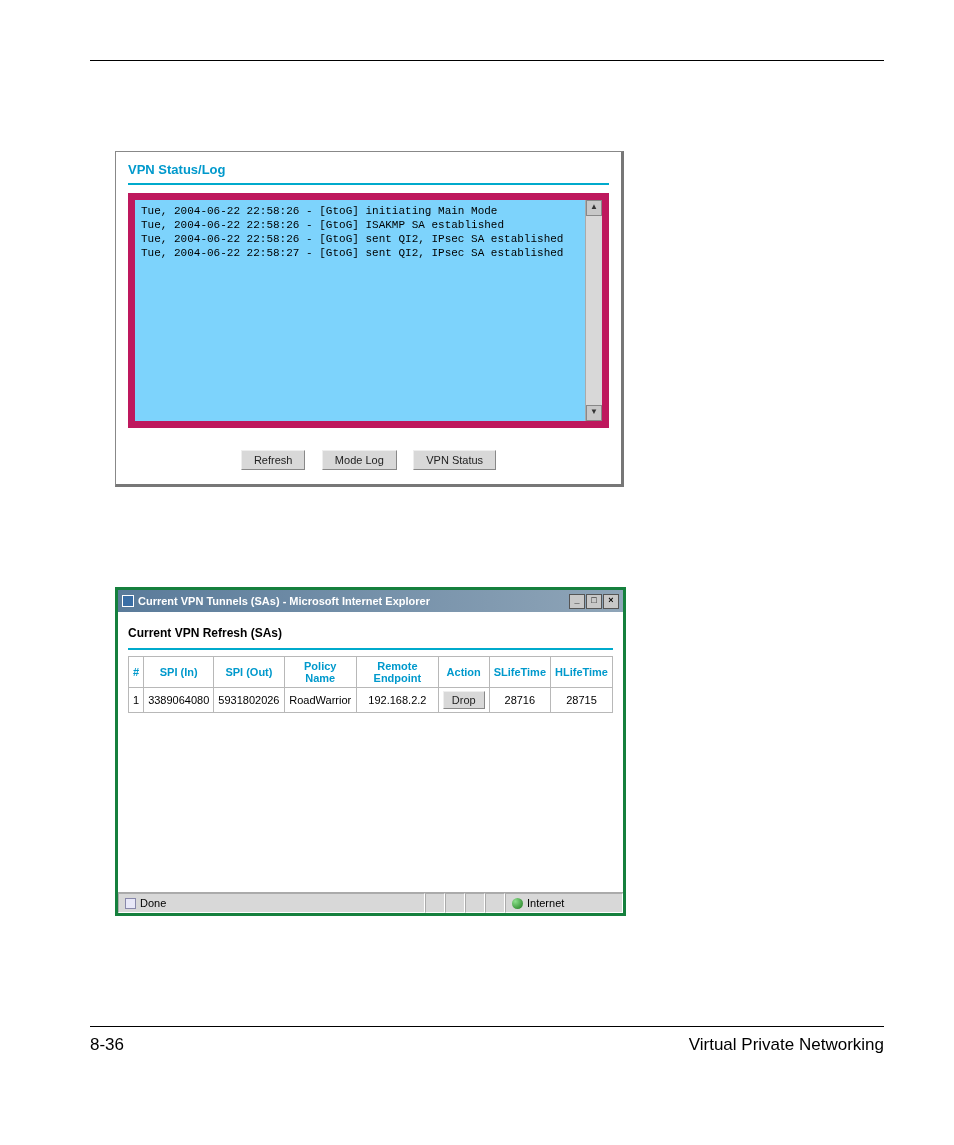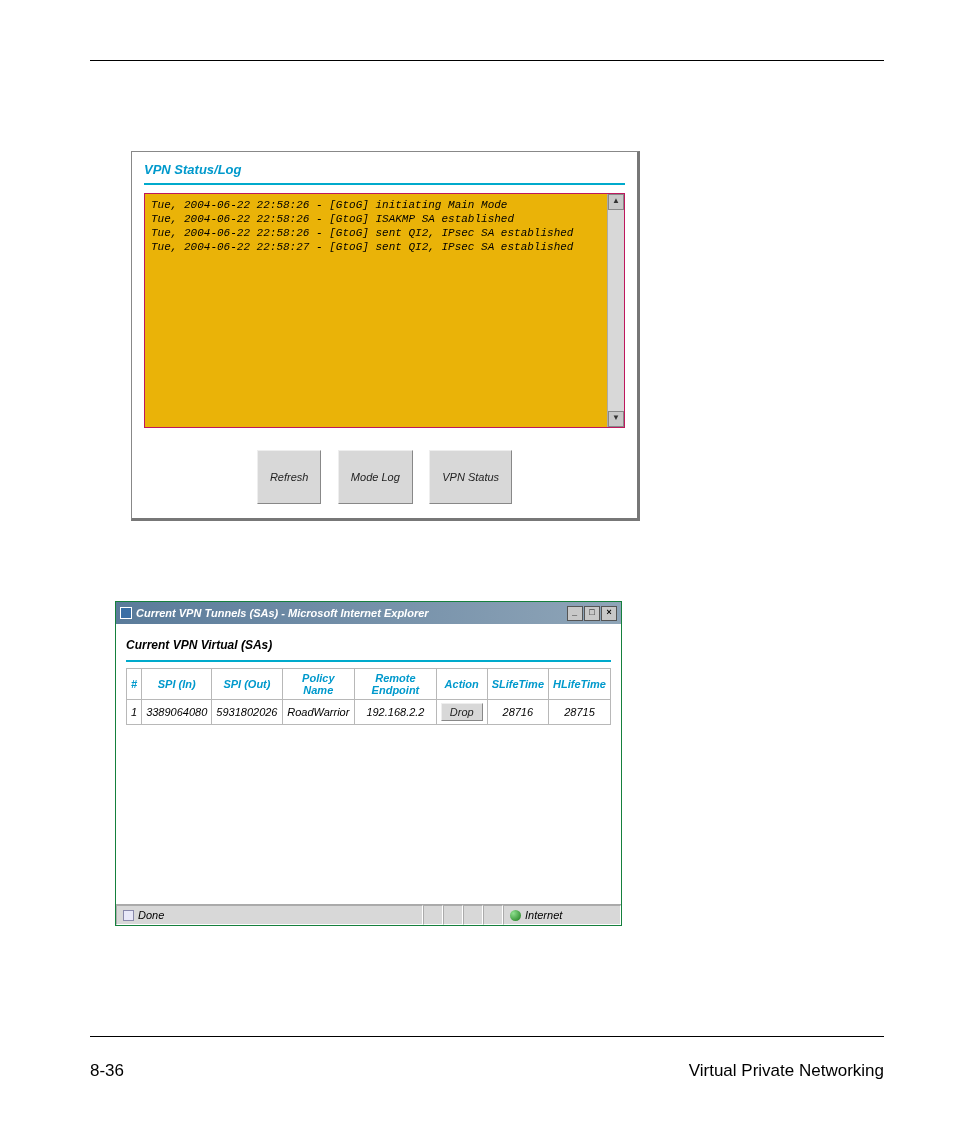--- a/index.html
+++ b/index.html
@@ -19,41 +19,40 @@
     border-top: 1px solid #000;
     margin-bottom: 90px;
   }
   
   .panel1-outer {
     width: 505px;
     border: 1px solid #888;
     border-right: 3px solid #777;
     border-bottom: 3px solid #777;
     background: #fff;
-    margin-left: 41px;
-    font-style: italic;
+    margin-left: 25px;
   }
   .panel1-inner {
     padding: 10px 12px 14px 12px;
   }
   .panel1-title {
     color: #0099cc;
     font-weight: bold;
     font-size: 13px;
     margin-bottom: 6px;
   }
   .panel1-hr {
     border: none;
     border-top: 2px solid #00aacc;
     margin: 0 0 8px 0;
   }
   .log-box-wrap {
     position: relative;
-    border: 1px solid #be185d;
-    background: #eab308;
+    border: 7px solid #be185d;
+    background: #7dd3fc;
     height: 235px;
     box-sizing: border-box;
   }
   .log-box {
     position: absolute;
     left: 0; top: 0; right: 16px; bottom: 0;
     padding: 4px 6px;
     font-family: "Courier New", monospace;
     font-size: 11px;
     line-height: 14px;
@@ -83,39 +82,38 @@
   .btn-row {
     text-align: center;
     margin-top: 22px;
   }
   .ie-btn {
     display: inline-block;
     background: #d8d8d8;
     border: 1px solid #888;
     border-top-color: #eee;
     border-left-color: #eee;
-    padding: 20px 12px;
+    padding: 3px 12px;
     font-size: 11px;
     color: #222;
     margin: 0 6px;
     cursor: pointer;
   }
   .ie-btn.small {
     padding: 2px 8px;
     margin: 0;
     text-align: right;
   }
   
   .ie-window {
     width: 505px;
-    border: 1px solid #15803d;
+    border: 3px solid #15803d;
     background: #fff;
     margin-left: 25px;
-    margin-top: 80px;
-    font-style: italic;
+    margin-top: 100px;
   }
   .ie-titlebar {
     background: linear-gradient(to right, #5a7b9a, #8fa5b8);
     color: #fff;
     font-size: 11px;
     font-weight: bold;
     padding: 2px 4px;
     display: flex;
     align-items: center;
     justify-content: space-between;
@@ -210,21 +208,21 @@
   .doc-icon {
     width: 11px; height: 11px;
     background: #e8e8f8;
     border: 1px solid #88a;
     box-sizing: border-box;
   }
   
   .footer-rule {
     border-top: 1px solid #000;
     margin-top: 110px;
-    padding-top: 24px;
+    padding-top: 8px;
     display: flex;
     justify-content: space-between;
     font-size: 17px;
     color: #000;
   }
 </style>
 </head>
 <body>
 
 <div class="page">
@@ -258,21 +256,21 @@
         <span class="ie-icon"></span>
         <span>Current VPN Tunnels (SAs) - Microsoft Internet Explorer</span>
       </div>
       <div class="win-controls">
         <div class="win-btn">_</div>
         <div class="win-btn">□</div>
         <div class="win-btn">×</div>
       </div>
     </div>
     <div class="ie-content">
-      <div class="ie-content-title">Current VPN Virtual (SAs)</div>
+      <div class="ie-content-title">Current VPN Refresh (SAs)</div>
       <hr class="panel2-hr">
       <table class="vpn-table">
         <thead>
           <tr>
             <th>#</th>
             <th>SPI (In)</th>
             <th>SPI (Out)</th>
             <th>Policy Name</th>
             <th>Remote Endpoint</th>
             <th>Action</th>

